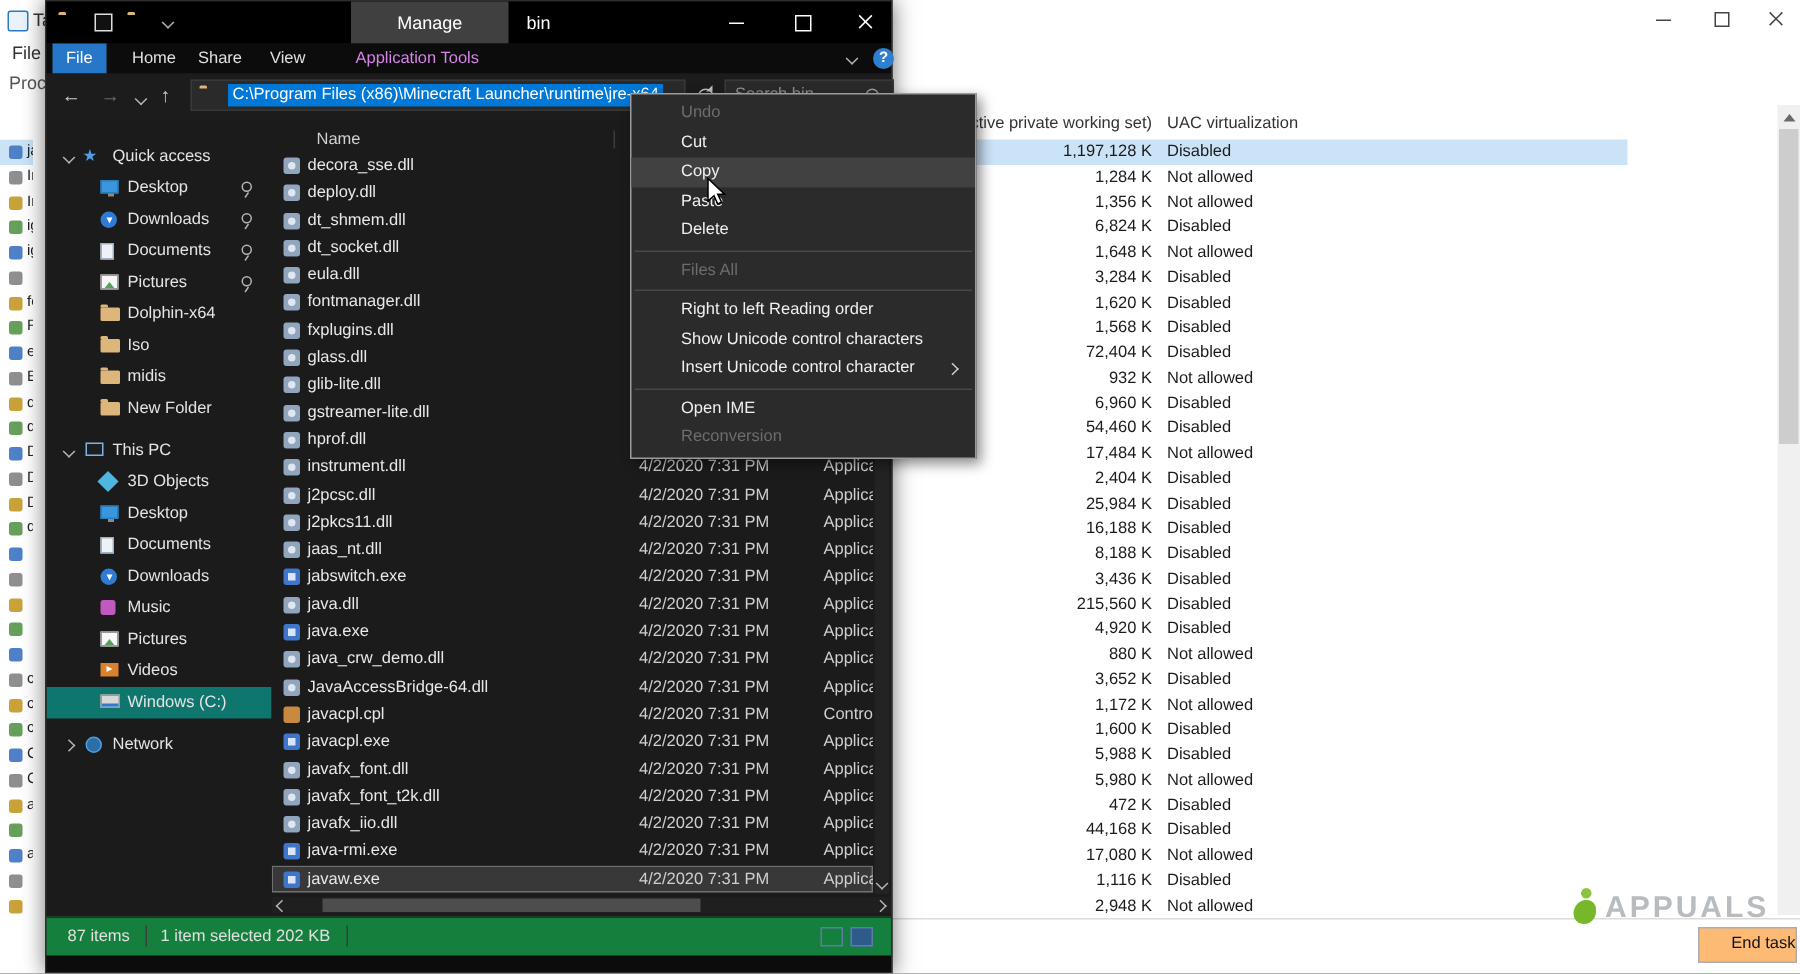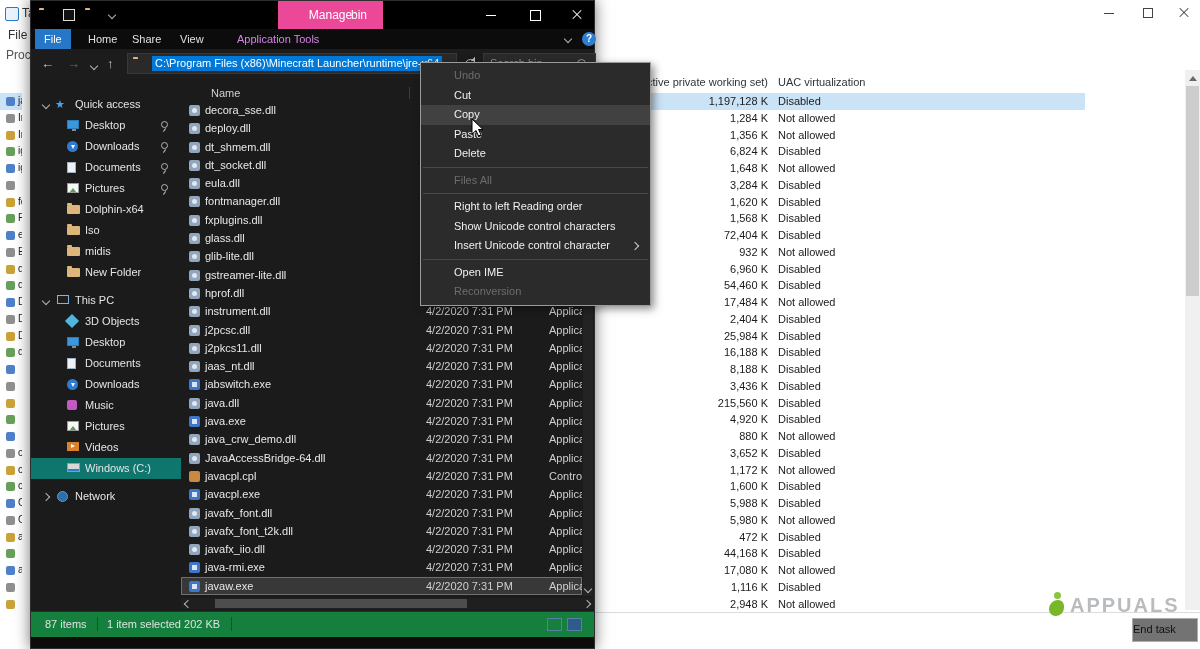--- a/index.html
+++ b/index.html
@@ -31,39 +31,39 @@
   .strip-row.sel{background:#cbe3f7;}
   .frag-ic{position:absolute;left:6px;top:4px;width:9px;height:9px;border-radius:2px;background:#4e81c8;}
   .strip-row:nth-child(4n+2) .frag-ic{background:#8f8f8f;}
   .strip-row:nth-child(4n+3) .frag-ic{background:#caa23a;}
   .strip-row:nth-child(4n) .frag-ic{background:#67a05b;}
   .frag-tx{position:absolute;left:18px;top:0;font-size:10px;line-height:16.75px;color:#222;white-space:nowrap;}
   .tm-scroll{position:absolute;left:1185px;top:70px;width:15px;height:540px;background:#f0f0f0;}
   .tm-up{position:absolute;left:4px;top:6px;width:0;height:0;border-left:4px solid transparent;border-right:4px solid transparent;border-bottom:5px solid #6a6a6a;}
   .tm-thumb{position:absolute;left:1px;top:16px;width:13px;height:210px;background:#cdcdcd;}
   .tm-footline{position:absolute;left:595px;right:0;top:612px;height:1px;background:#dcdcdc;}
-  .endtask{position:absolute;left:1132px;top:618px;width:64px;height:22px;background:#737373;border:1px solid #adadad;
-           font-size:11px;color:#111;text-align:left;line-height:20px;z-index:3;}
+  .endtask{position:absolute;left:1132px;top:618px;width:64px;height:22px;background:#fdba74;border:1px solid #adadad;
+           font-size:11px;color:#111;text-align:right;line-height:20px;z-index:3;}
   
   .wm{position:absolute;left:1046px;top:592px;z-index:2;display:flex;align-items:center;}
   .wm-icon{position:relative;width:22px;height:26px;margin-right:2px;}
   .wm-icon::before{content:"";position:absolute;left:8px;top:0;width:7px;height:7px;border-radius:50%;background:#8bc53f;}
   .wm-icon::after{content:"";position:absolute;left:3px;top:8px;width:15px;height:16px;background:#76b82a;border-radius:60% 40% 55% 45%;}
   .wm-text{font-size:20px;font-weight:bold;letter-spacing:2px;color:#b9bcbf;}
 
   
   .ex{position:absolute;left:30px;top:0;width:565px;height:649px;background:#1b1b1b;z-index:10;
       box-shadow:0 0 14px rgba(0,0,0,0.55);border:1px solid #2e2e2e;box-sizing:border-box;}
   .ex-title{position:absolute;left:0;top:0;right:0;height:28px;background:#000;}
   .qat-folder1{position:absolute;left:8px;top:9px;}
   .qat-props{position:absolute;left:32px;top:8px;width:10px;height:10px;border:1px solid #ddd;background:#111;}
   .qat-folder2{position:absolute;left:54px;top:9px;}
   .qat-chev{position:absolute;left:78px;top:11px;}
-  .mgr-tab{position:absolute;left:203px;top:0;width:105px;height:28px;background:#ec4899;color:#fff;
-           font-size:12px;text-align:center;line-height:28px;margin-left:44px;}
+  .mgr-tab{position:absolute;left:203px;top:0;width:105px;height:28px;background:#404040;color:#fff;
+           font-size:12px;text-align:center;line-height:28px;}
   .ex-title-text{position:absolute;left:320px;top:0;line-height:28px;color:#fff;font-size:12px;}
   .cap{position:absolute;top:0;width:32px;height:28px;}
   .cap-min{left:444px;} .cap-max{left:488px;} .cap-close{left:527px;width:38px;}
   .g-min{position:absolute;left:11px;top:14px;width:10px;height:1px;background:#fff;}
   .g-max{position:absolute;left:11px;top:9px;width:9px;height:9px;border:1px solid #fff;}
   .cap-close::before,.cap-close::after{content:"";position:absolute;left:13px;top:13px;width:12px;height:1px;background:#fff;}
   .cap-close::before{transform:rotate(45deg);} .cap-close::after{transform:rotate(-45deg);}
   .ex-ribbon{position:absolute;left:0;top:28px;right:0;height:20px;background:#0c0c0c;}
   .rtab{position:absolute;top:0;height:20px;line-height:20px;font-size:11px;color:#e0e0e0;padding:0 9px;}
   .rtab-file{left:4px;background:#2677c8;color:#fff;}

